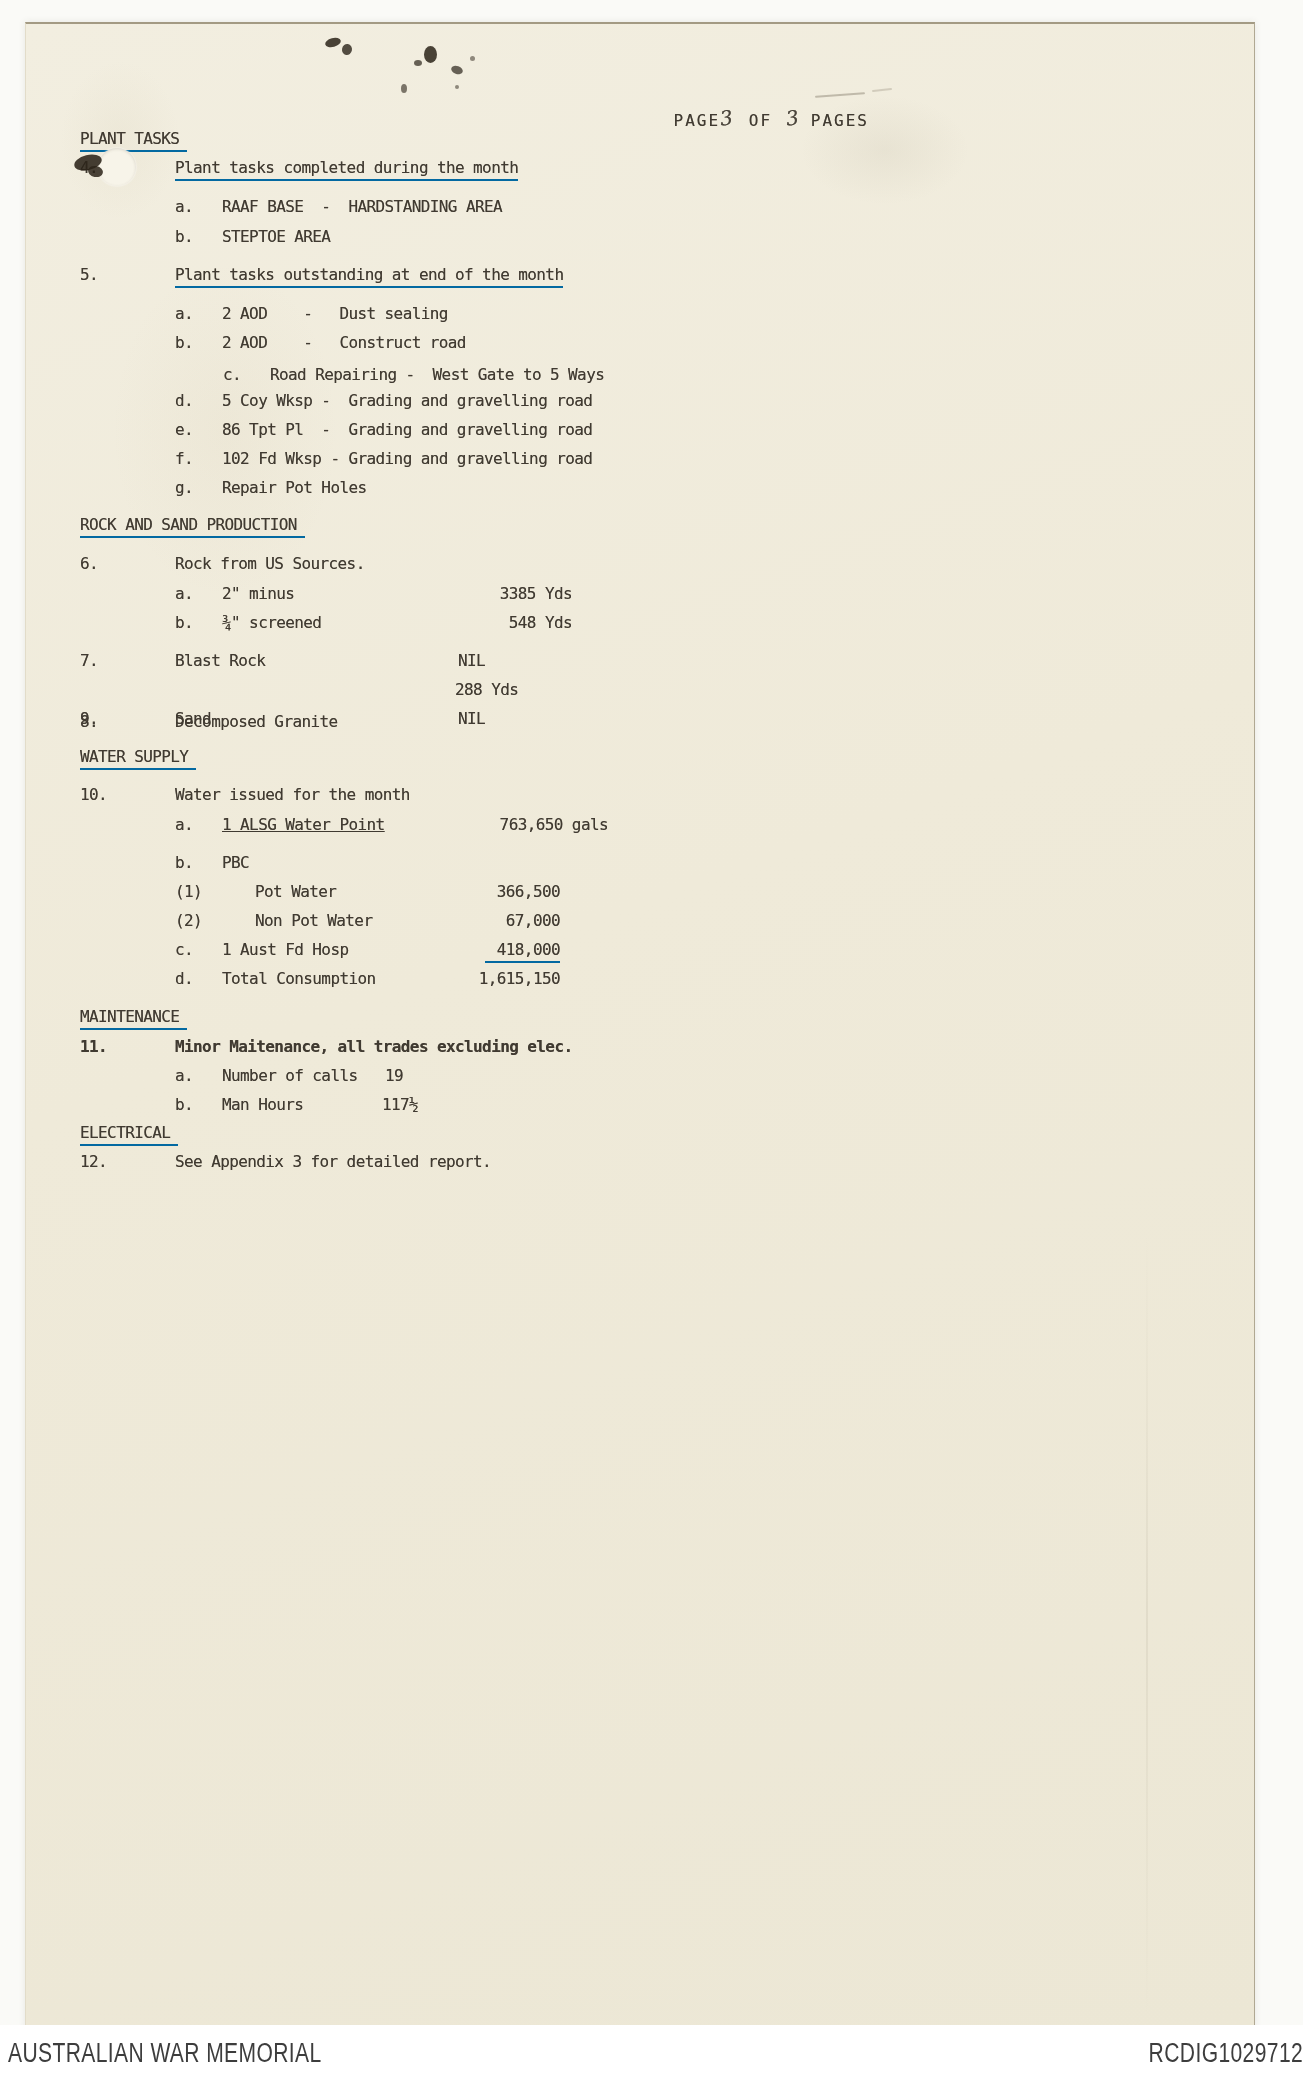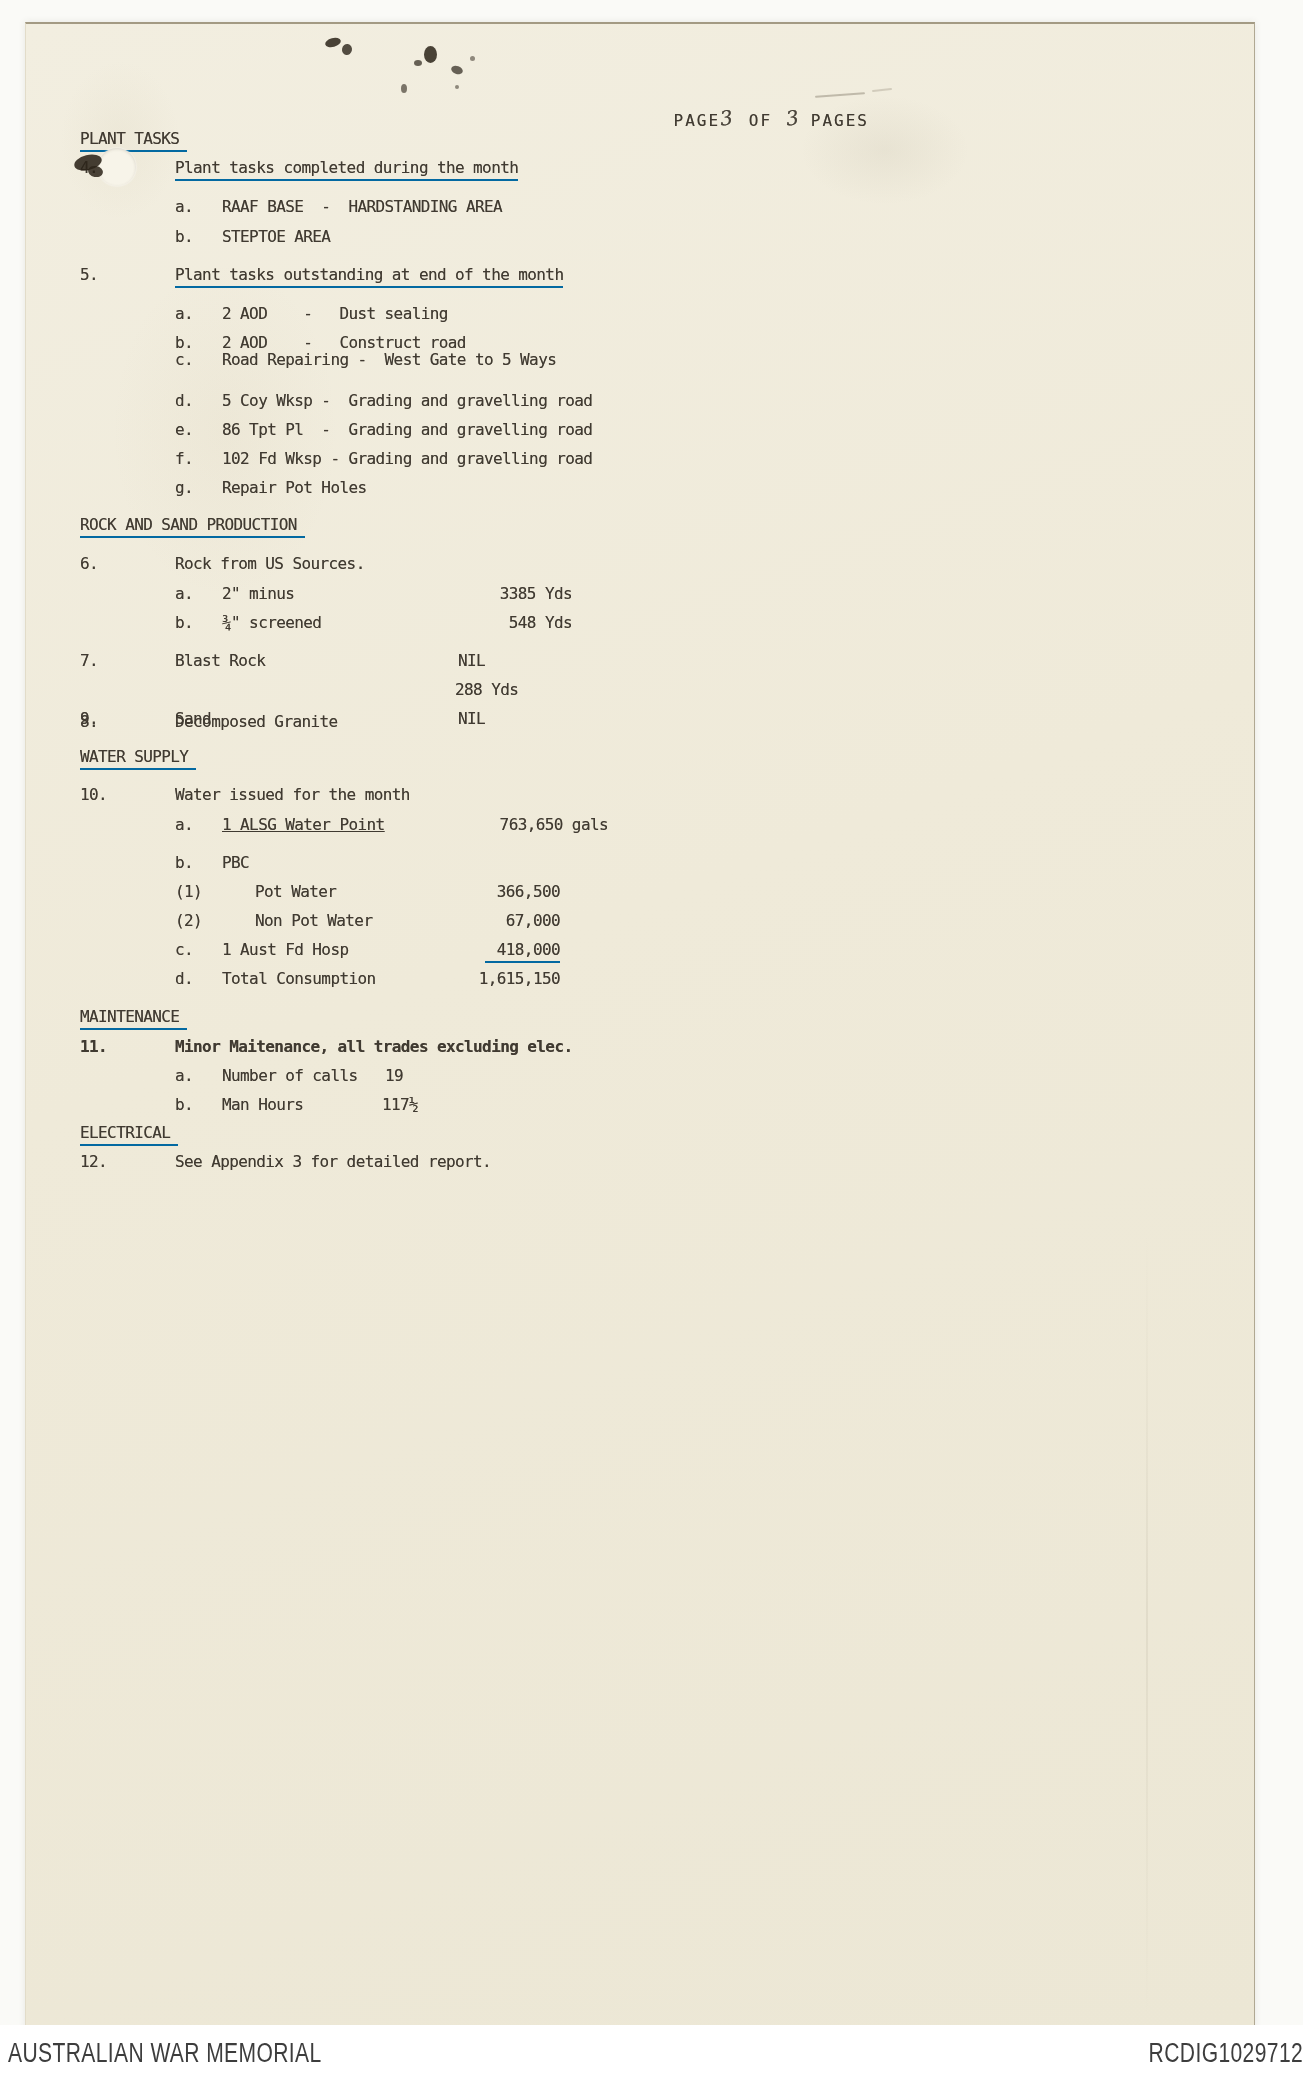--- a/index.html
+++ b/index.html
@@ -95,21 +95,21 @@
 
   <div class="line" style="top:158px;"><span class="num">4.</span><span class="u">Plant tasks completed during the month</span></div>
 
   <div class="line l-sub" style="top:197px;"><span class="letter">a.</span><span>RAAF BASE  -  HARDSTANDING AREA</span></div>
   <div class="line l-sub" style="top:227px;"><span class="letter">b.</span><span>STEPTOE AREA</span></div>
 
   <div class="line" style="top:265px;"><span class="num">5.</span><span class="u">Plant tasks outstanding at end of the month</span></div>
 
   <div class="line l-sub" style="top:304px;"><span class="letter">a.</span><span>2 AOD    -   Dust sealing</span></div>
   <div class="line l-sub" style="top:333px;"><span class="letter">b.</span><span>2 AOD    -   Construct road</span></div>
-  <div class="line l-sub" style="top:350px;"><span class="letter">c.</span><span>Road Repairing -  West Gate to 5 Ways</span></div>
+  <div class="line l-sub" style="top:365px;margin-left:48px;"><span class="letter">c.</span><span>Road Repairing -  West Gate to 5 Ways</span></div>
   <div class="line l-sub" style="top:391px;"><span class="letter">d.</span><span>5 Coy Wksp -  Grading and gravelling road</span></div>
   <div class="line l-sub" style="top:420px;"><span class="letter">e.</span><span>86 Tpt Pl  -  Grading and gravelling road</span></div>
   <div class="line l-sub" style="top:449px;"><span class="letter">f.</span><span>102 Fd Wksp - Grading and gravelling road</span></div>
   <div class="line l-sub" style="top:478px;"><span class="letter">g.</span><span>Repair Pot Holes</span></div>
 
   <div class="line" style="top:515px;"><span class="u hu">ROCK AND SAND PRODUCTION</span></div>
 
   <div class="line" style="top:554px;"><span class="num">6.</span><span>Rock from US Sources.</span></div>
   <div class="line l-sub" style="top:584px;"><span class="letter">a.</span><span>2" minus</span></div>
   <div class="line val val-r" style="left:380px;top:584px;width:192px;">3385 Yds</div>

